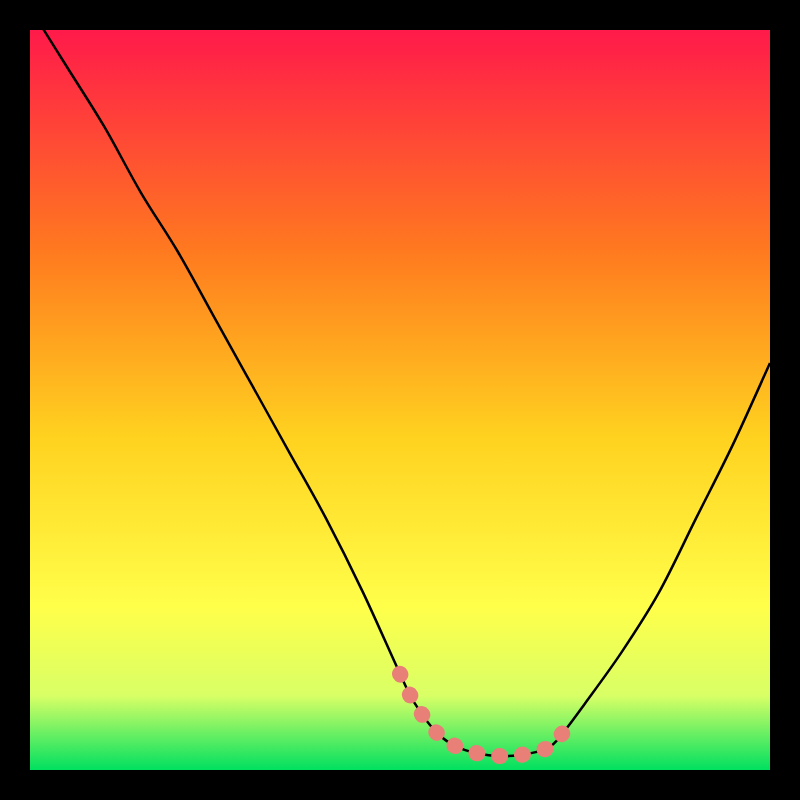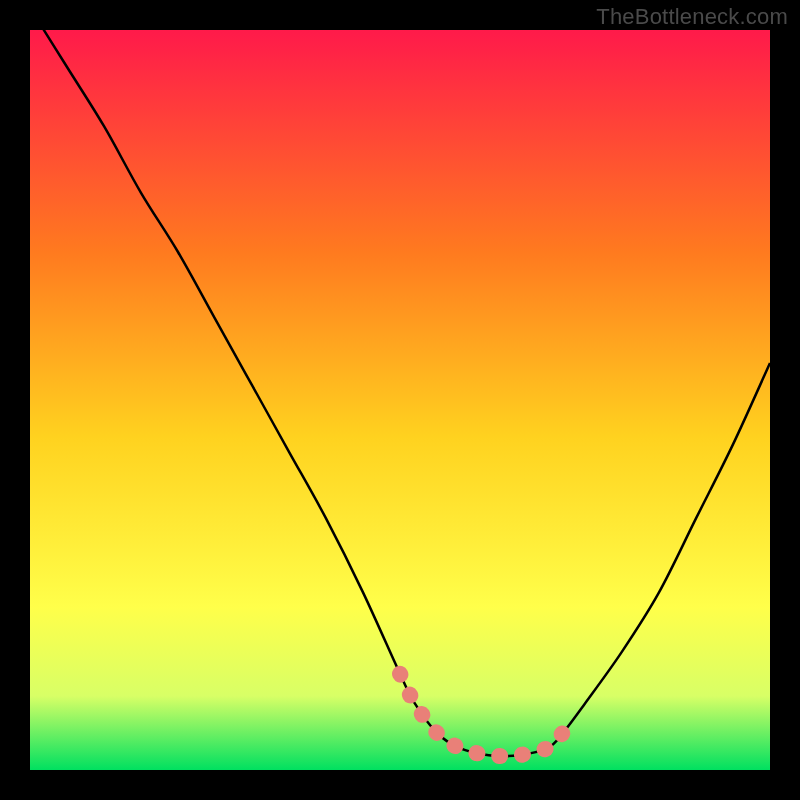--- a/index.html
+++ b/index.html
@@ -29,21 +29,20 @@
   }
   svg {
     display: block;
   }
 </style>
 </head>
 <body>
 
 <div class="frame">
 
-  <div class="watermark">TheBottleneck.com</div>
 
   <svg width="800" height="800" viewBox="0 0 800 800">
 
     <defs>
       <linearGradient id="bg-grad" x1="0" y1="0" x2="0" y2="1">
         <stop id="g0" offset="0%" stop-color="#ff1a4a"></stop>
         <stop id="g1" offset="30%" stop-color="#ff7a1f"></stop>
         <stop id="g2" offset="55%" stop-color="#ffd21f"></stop>
         <stop id="g3" offset="78%" stop-color="#ffff4a"></stop>
         <stop id="g4" offset="90%" stop-color="#d8ff66"></stop>

